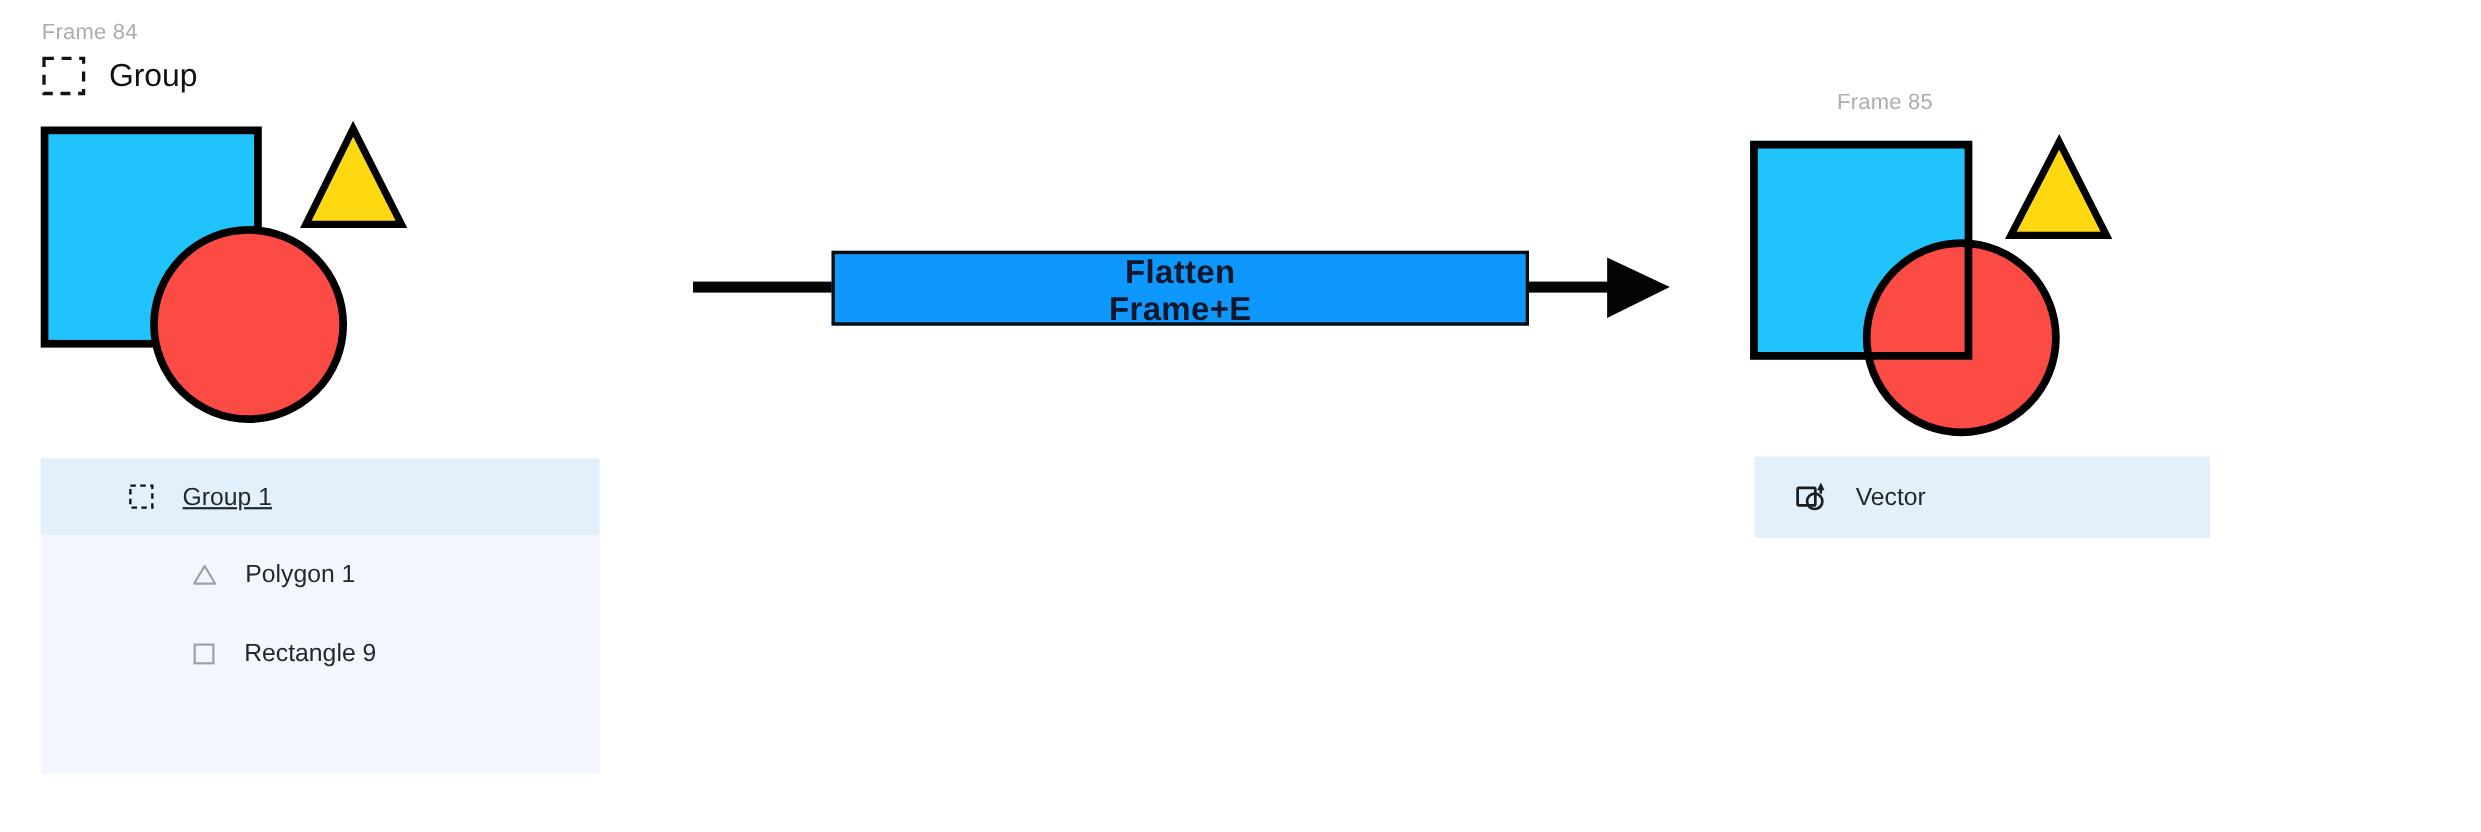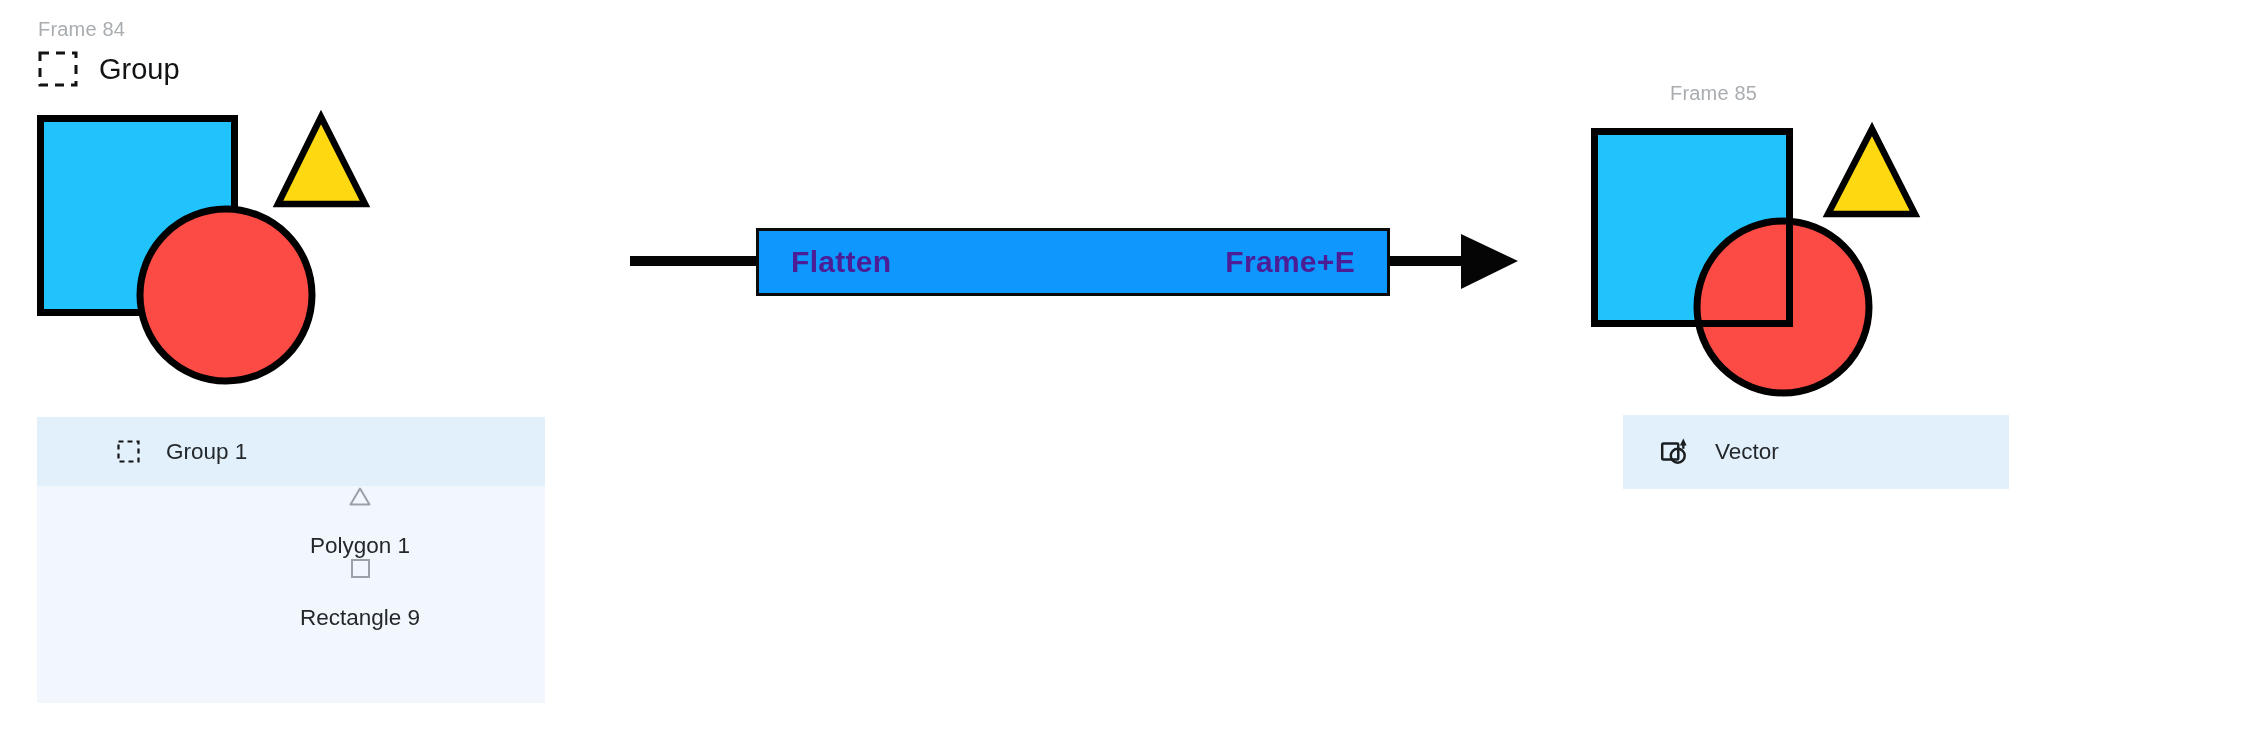--- a/index.html
+++ b/index.html
@@ -20,32 +20,32 @@
   .group-header{position:absolute;left:37px;top:50px;display:flex;align-items:center;gap:20px;}
   .group-header .title{font-size:29px;color:#101214;}
 
   .canvas-svg{position:absolute;}
   .canvas-svg.left{left:30px;top:108px;}
   .canvas-svg.right{left:1560px;top:105px;}
 
   .layers-panel{position:absolute;left:37px;top:417px;width:508px;height:286px;background:var(--row-child-bg);}
   .layer-row{display:flex;align-items:center;font-size:22.5px;color:var(--text-dark);}
   .layer-row .row-label{white-space:nowrap;}
-  .layers-panel .row-selected{height:69px;background:var(--row-selected-bg);padding-left:80px;gap:26px;}
-  .layers-panel .row-child{height:72px;padding-left:138px;gap:26px;flex-direction:column;}
+  .layers-panel .row-selected{height:69px;background:var(--row-selected-bg);padding-left:80px;gap:26px;text-decoration:underline;}
+  .layers-panel .row-child{height:72px;padding-left:138px;gap:26px;}
 
   .arrow-svg{position:absolute;left:625px;top:228px;}
   .menu-item{position:absolute;left:756px;top:228px;width:634px;height:68px;
     background:var(--menu-blue);border:3px solid #0a0a0a;display:flex;align-items:center;
-    justify-content:space-between;padding:0 32px;color:#4c1d95;font-size:30px;font-weight:600;
-    letter-spacing:.3px;cursor:default;}
+    justify-content:space-between;padding:0 32px;color:#0f172a;font-size:30px;font-weight:600;
+    letter-spacing:.3px;cursor:default;flex-direction:column;}
 
   .vector-row{position:absolute;left:1595px;top:415px;width:633px;height:74px;
     background:var(--row-selected-bg);display:flex;align-items:center;
-    padding:0 14px 0 36px;gap:26px;font-size:22.5px;color:var(--text-dark);margin-left:28px;}
+    padding:0 14px 0 36px;gap:26px;font-size:22.5px;color:var(--text-dark);}
   .vector-row .spacer{flex:1;}
   .vector-row .right-icons{display:flex;align-items:center;gap:16px;}
 
   svg{display:block;}
 </style>
 </head>
 <body>
 
 <div class="stage">
 

